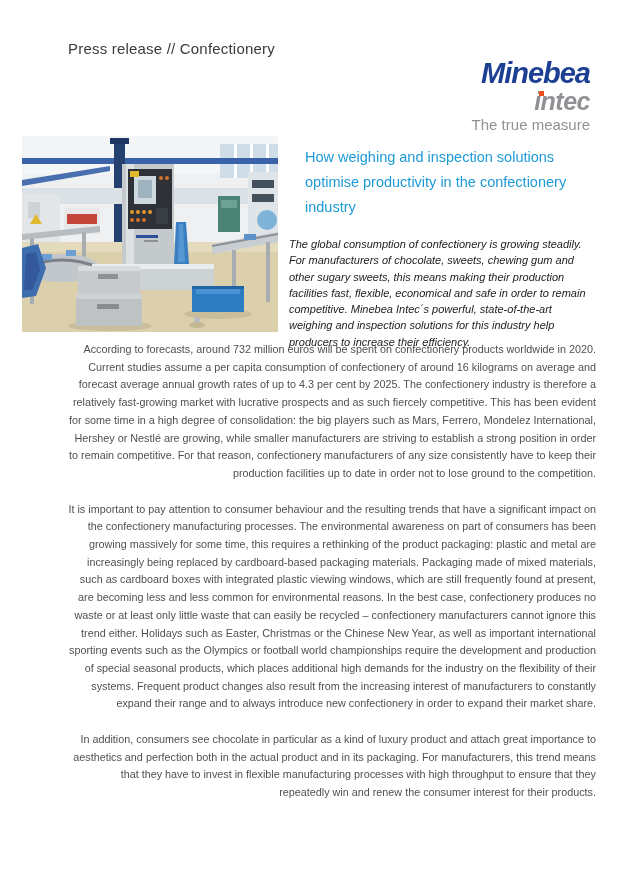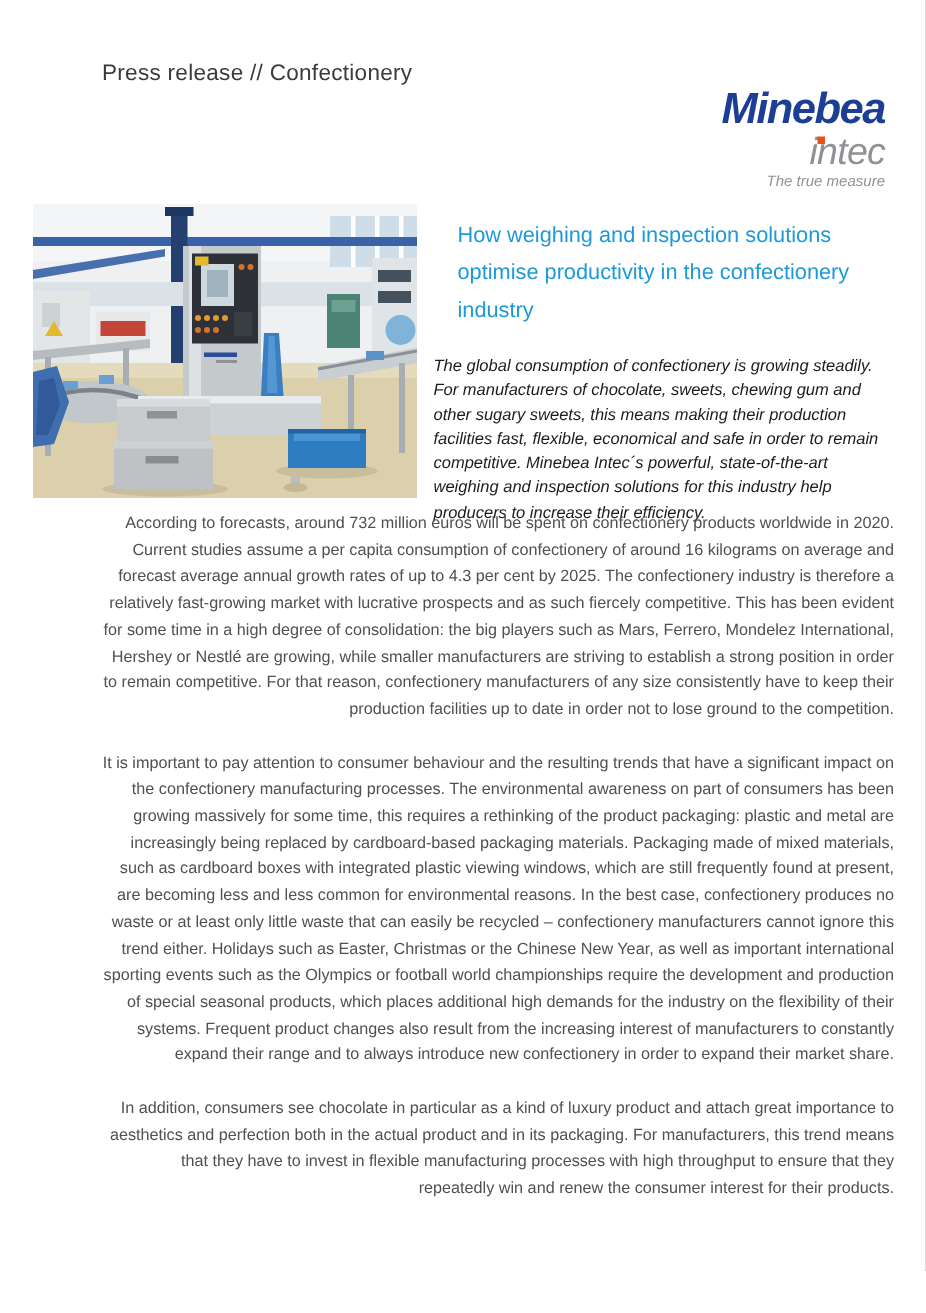--- a/index.html
+++ b/index.html
@@ -20,29 +20,29 @@
   .logo {
     position:absolute; right:47px; top:31px;
     text-align:right; line-height:1;margin-top:28px;
   }
   .logo-primary {
     font-size:29px; font-weight:bold; font-style:italic;
     color:#1c3f94; letter-spacing:-1px;
   }
   .logo-secondary-wrap { position:relative; display:inline-block; margin-top:1px; }
   .logo-secondary {
-    font-size:25px; font-weight:normal; font-style:italic;
+    font-size:25px; font-weight:bold; font-style:italic;
     color:#8f9194; letter-spacing:-0.5px;
   }
   .logo-dot {
     position:absolute; left:5px; top:2px;
     width:5px; height:5px; background:#e8501e;
   }
   .logo-tagline {
-    font-size:10px; font-style:italic; color:#8f9194; margin-top:3px;
+    font-size:15px; color:#8f9194; margin-top:3px;
   }
   
   .photo-figure {
     position:absolute; left:22px; top:136px;
     width:256px; height:196px; margin:0; overflow:hidden;
   }
   .article-col {
     position:absolute; left:289px; top:129px; width:308px;
   }
   .article-title {

